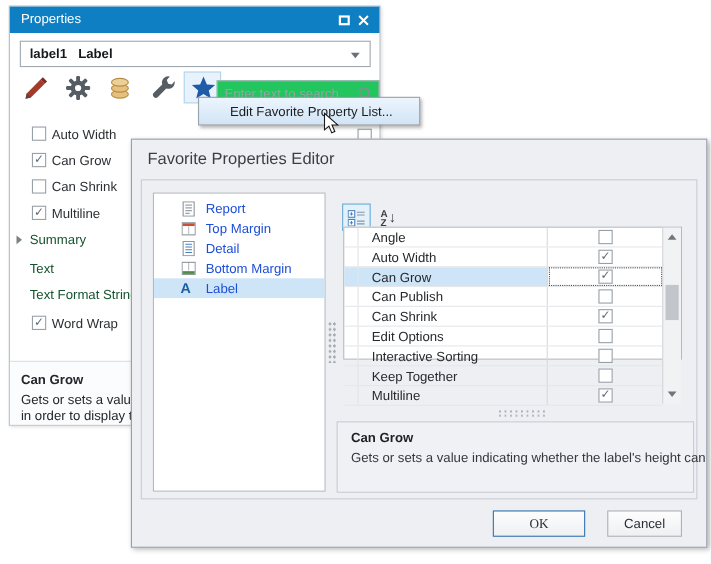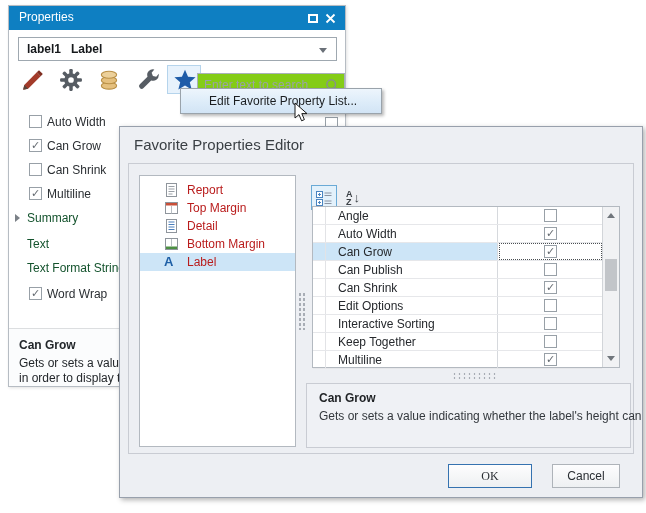--- a/index.html
+++ b/index.html
@@ -16,21 +16,21 @@
   .btn-close { position:absolute; right:9px; top:7px; width:11px; height:11px; }
 
   .combo { position:absolute; left:9px; top:31px; width:319px; height:24px; border:1px solid #9fa8b0; background:#fff; }
   .combo-text { position:absolute; left:8px; top:4px; font-weight:bold; color:#16191c; }
   .combo-type { margin-left:10px; }
   .combo-arrow { position:absolute; right:9px; top:10px; width:0; height:0;
                  border-left:4px solid transparent; border-right:4px solid transparent; border-top:5px solid #6a7078; }
 
   .tb-icon { position:absolute; top:62px; width:24px; height:24px; cursor:default; }
   .star-hl { position:absolute; left:158px; top:59px; width:34px; height:29px; background:#e7f2fc; border:1px solid #b5d4ec; }
-  .searchbox { position:absolute; left:188px; top:67px; width:148px; height:24px; border:1px solid #a9b1b8; background:#84cc16; }
+  .searchbox { position:absolute; left:188px; top:67px; width:148px; height:24px; border:1px solid #a9b1b8; background:#22c55e; }
   .searchbox input { position:absolute; left:6px; top:2px; width:118px; height:18px; border:none; outline:none;
                      font-family:"Liberation Sans",sans-serif; font-size:12px; color:#3a3f44; background:transparent; }
   .searchbox input::placeholder { color:#9aa1a8; opacity:1; }
   .search-glass { position:absolute; right:4px; top:4px; }
 
   .prow { position:absolute; left:0; width:336px; height:24px; }
   .cb { width:13px; height:13px; border:1px solid #98a0a7; background:#fff; display:inline-block;
         text-align:center; line-height:11px; font-size:11px; color:#646a70; }
   .prow .cb { position:absolute; left:20px; top:5px; }
   .prow .plabel { position:absolute; left:38px; top:5px; color:#2b2f33; }
@@ -53,35 +53,35 @@
   
   .dialog { position:absolute; left:119px; top:126px; width:524px; height:372px; background:#edeff3;
             border:1px solid #98a0ac; box-shadow:2px 2px 5px rgba(0,0,0,.3); z-index:5; }
   .dlg-title { position:absolute; left:14px; top:9px; font-size:15px; color:#3a3f44; }
   .groupbox { position:absolute; left:8px; top:36px; width:506px; height:291px; border:1px solid #c9ccd3; }
 
   .bandlist { position:absolute; left:19px; top:48px; width:157px; height:272px; background:#fff; border:1px solid #b3b9c0; }
   .band { position:absolute; left:0; width:155px; height:18px; }
   .band.sel { background:#cde5f7; }
   .band .bicon { position:absolute; left:25px; top:2px; width:13px; height:14px; }
-  .band .btext { position:absolute; left:47px; top:2px; color:#b91c1c; }
+  .band .btext { position:absolute; left:47px; top:2px; color:#1d4ed8; }
   .band-letter { position:absolute; left:24px; top:1px; font-weight:bold; font-size:13px; color:#1d5fa6; }
 
   .vsplit { position:absolute; left:178px; top:165px; width:8px; height:38px;
             background-image:radial-gradient(#a8adb5 1px, transparent 1.2px); background-size:4px 5px; }
   .hsplit { position:absolute; left:332px; top:245px; width:44px; height:7px;
             background-image:radial-gradient(#a8adb5 1px, transparent 1.2px); background-size:5px 4px; }
 
   .catbtn { position:absolute; left:191px; top:58px; width:26px; height:25px; background:#e3f1fb; border:1px solid #6aaad6;
             display:flex; align-items:center; justify-content:center; }
   .sortbtn { position:absolute; left:222px; top:58px; width:30px; height:25px; display:flex; align-items:center; }
   .sort-letters { display:flex; flex-direction:column; margin-left:4px; font-size:9px; line-height:8px; font-weight:bold; color:#3a3f44; }
   .sort-arrow { font-size:13px; color:#3a3f44; margin-left:1px; font-weight:bold; }
 
-  .grid { position:absolute; left:192px; top:79px; width:308px; height:162px; background:#fff; border:1px solid #b3b9c0; }
+  .grid { position:absolute; left:192px; top:79px; width:308px; height:121px; background:#fff; border:1px solid #b3b9c0; }
   .grow { position:absolute; left:0; width:289px; height:18px; border-bottom:1px solid #e6e7ea; }
   .grow .gutter { position:absolute; left:0; top:0; width:13px; height:17px; border-right:1px solid #e2e3e6; }
   .grow .gname { position:absolute; left:13px; top:0; width:172px; height:17px; padding:2px 0 0 12px; border-right:1px solid #d6d9dd; color:#26292d; }
   .grow .gval { position:absolute; left:186px; top:0; width:103px; height:17px; }
   .grow.sel .gutter, .grow.sel .gname { background:#cde5f7; }
   .grow .gval .cb { position:absolute; left:45px; top:2px; }
   .grow.sel .gval { outline:1px dotted #4a4e52; outline-offset:-1px; }
   .vscroll { position:absolute; right:0; top:0; width:17px; height:160px; background:#f1f2f4; border-left:1px solid #d2d5d9; }
   .sarrow-up { position:absolute; left:4px; top:6px; width:0; height:0;
                border-left:4px solid transparent; border-right:4px solid transparent; border-bottom:5px solid #70767c; }

